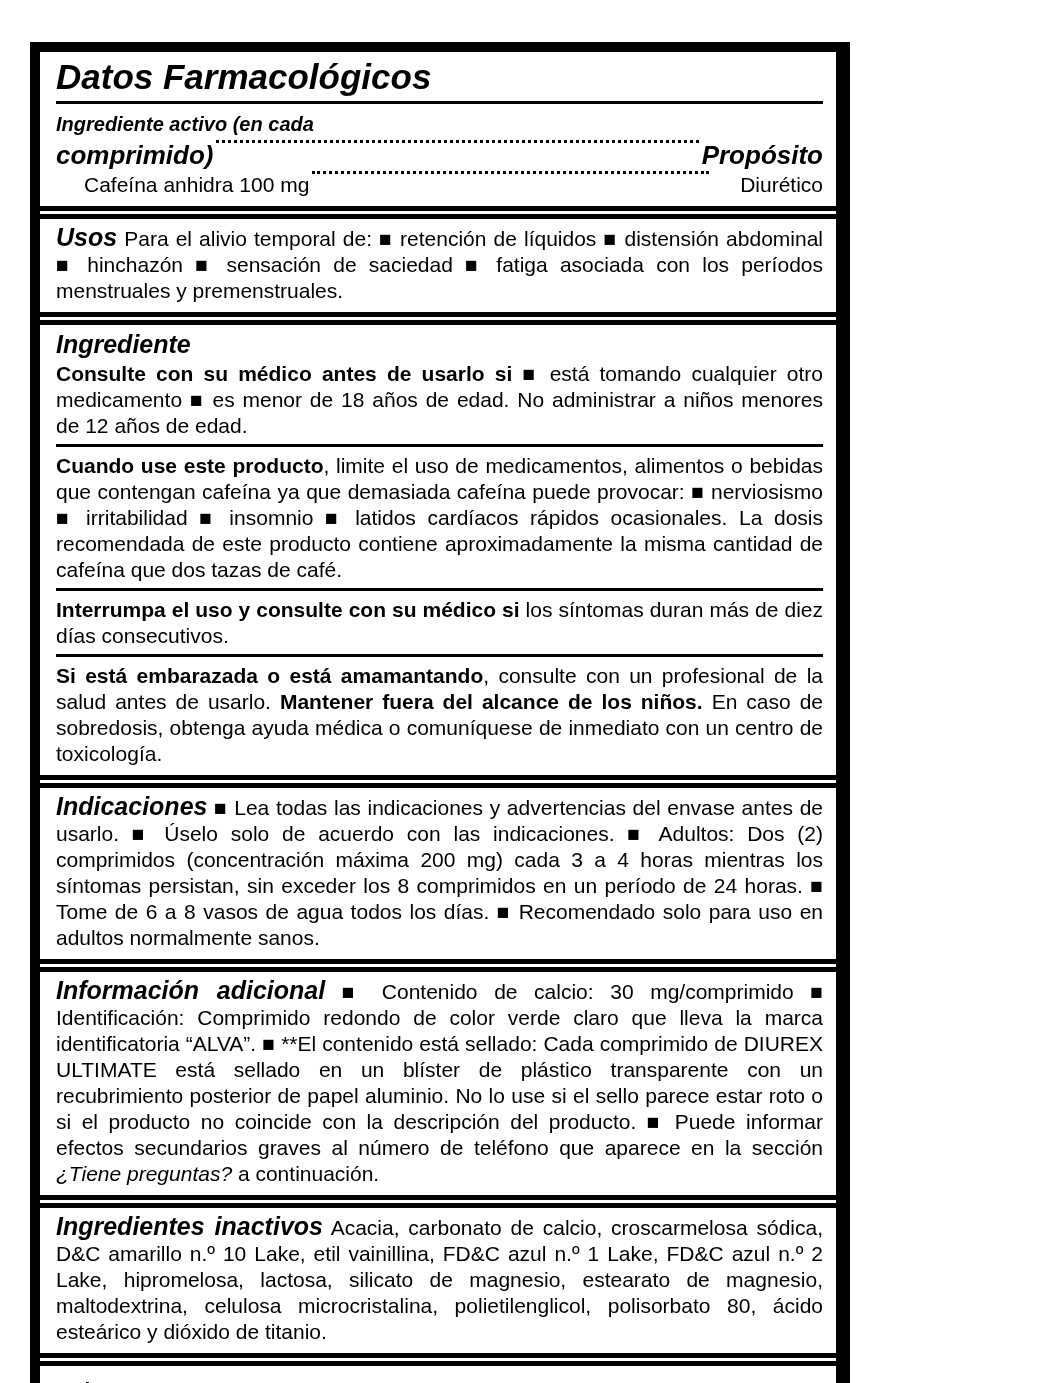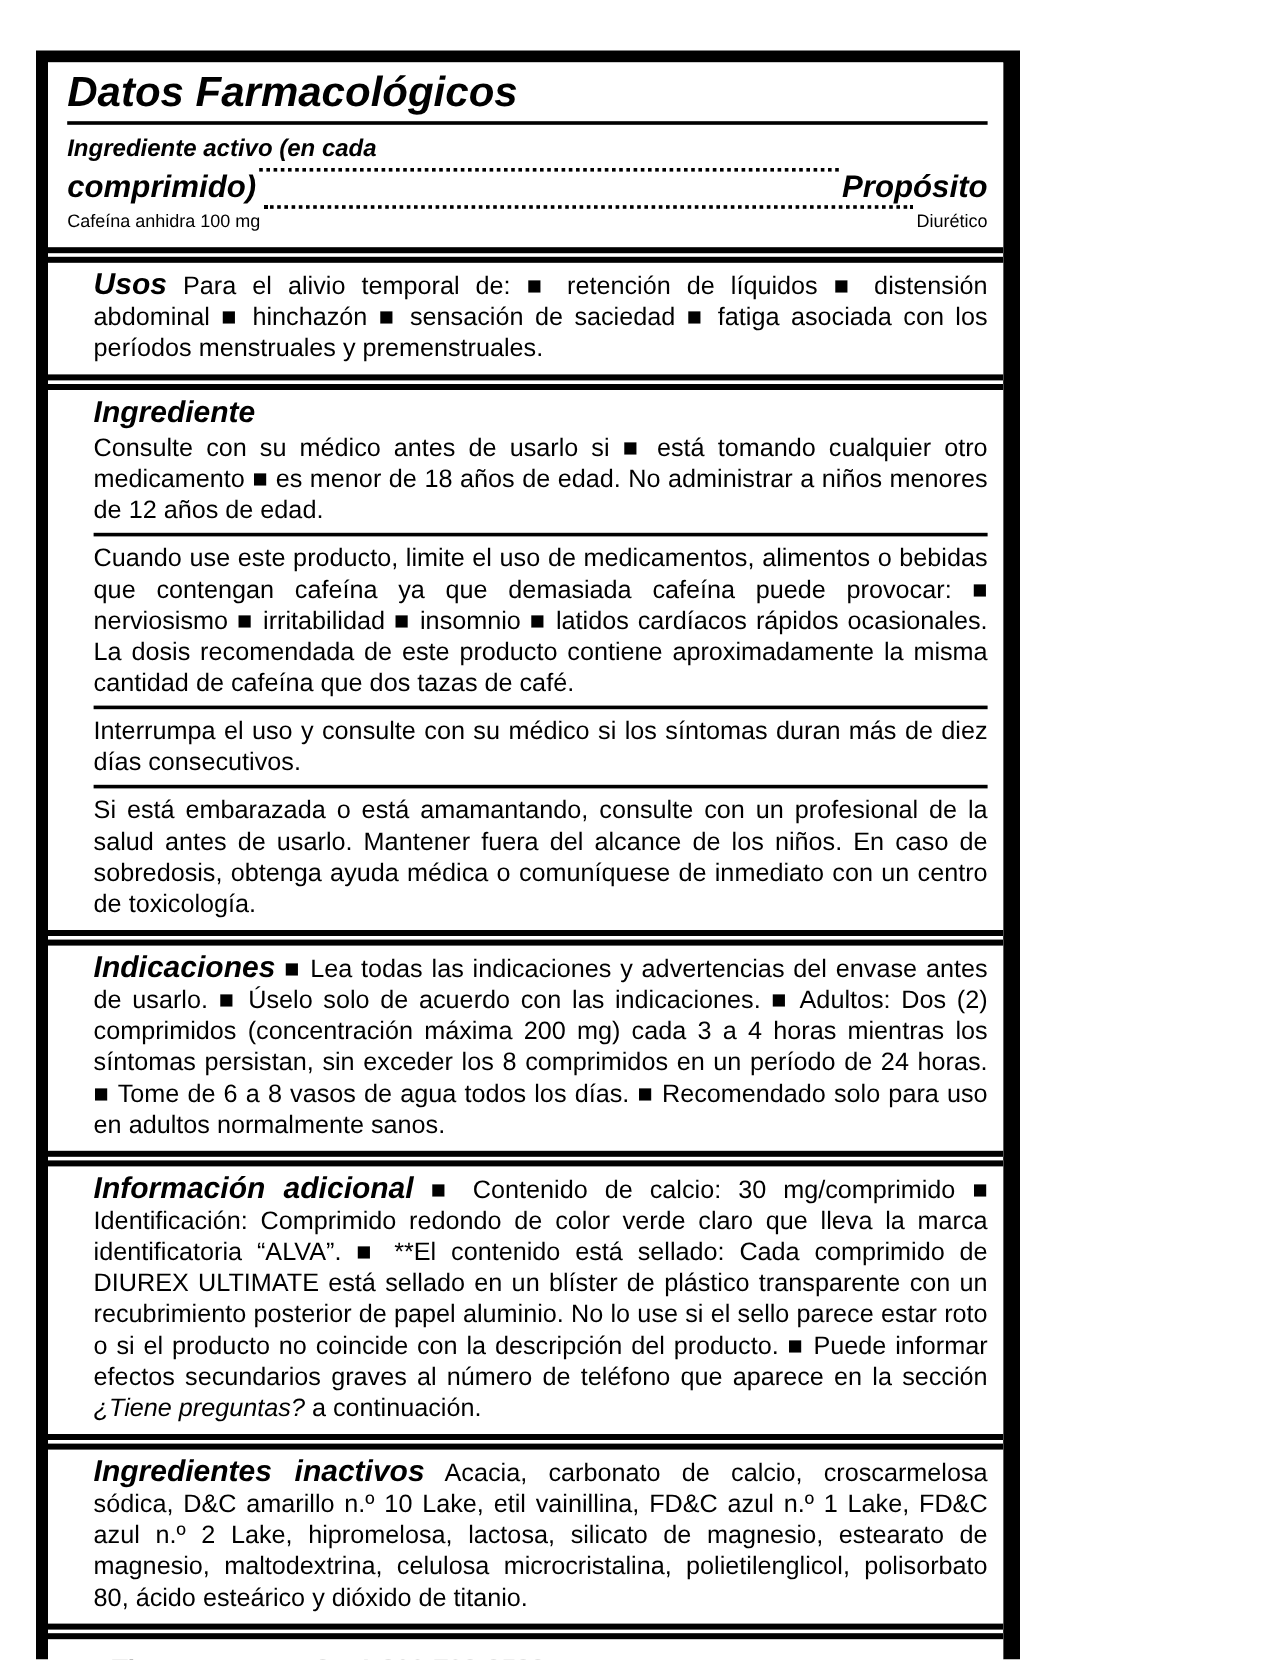--- a/index.html
+++ b/index.html
@@ -31,29 +31,29 @@
     background: #fff;
   }
   .sec {
     border-top: 5px solid #000;
     border-bottom: 5px solid #000;
     padding: 5px 13px 8px 16px;
     background: #fff;
   }
   .sec:first-child { border-top: none; }
   .sec:last-child { border-bottom: none; }
-  .sec + .sec { margin-top: 3px; padding-left: 38px; }
+  .sec + .sec { margin-top: 3px; }
 
   .para {
     font-size: 21px;
     line-height: 26px;
     text-align: justify;
     margin: 0;
   }
-  .sg-b { font-weight: normal; }
+  .sg-b { font-weight: bold; }
   .sg-i { font-style: italic; }
   .sg-h { font-weight: bold; font-style: italic; font-size: 25px; }
 
   .main-title {
     font-size: 35px;
     font-weight: bold;
     font-style: italic;
     line-height: 40px;
     margin: 0;
   }
@@ -85,22 +85,23 @@
     margin: 0 3px 5px 3px;
     min-width: 30px;
   }
   .bold-italic-26 {
     font-size: 26px;
     font-weight: bold;
     font-style: italic;
     line-height: 31px;
   }
   .ingredient-text {
-    font-size: 15px;
+    font-size: 21px;
     line-height: 27px;
+    margin-left: 28px;
   }
   .warnings-heading {
     font-size: 25px;
     font-weight: bold;
     font-style: italic;
     line-height: 29px;
     margin: 0 0 2px 0;
   }
   .questions-line {
     font-size: 22px;

